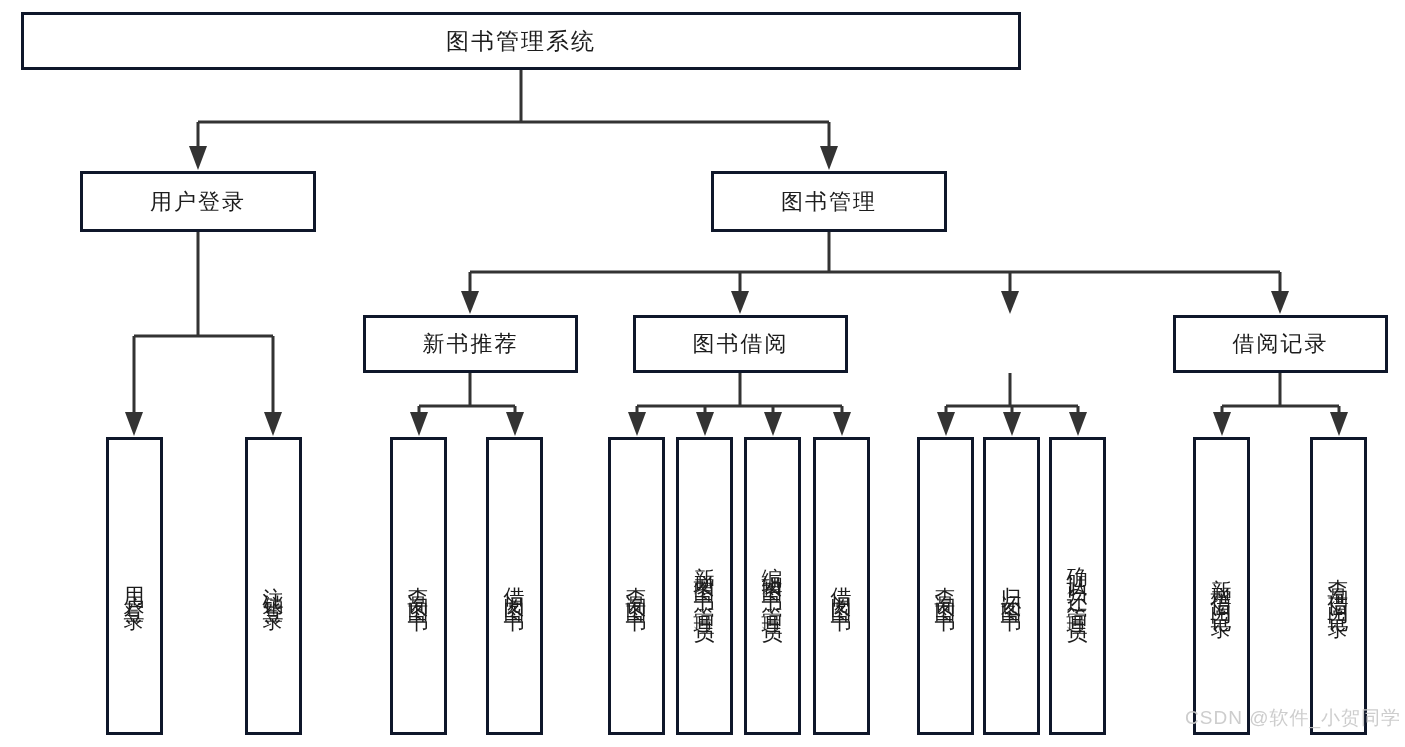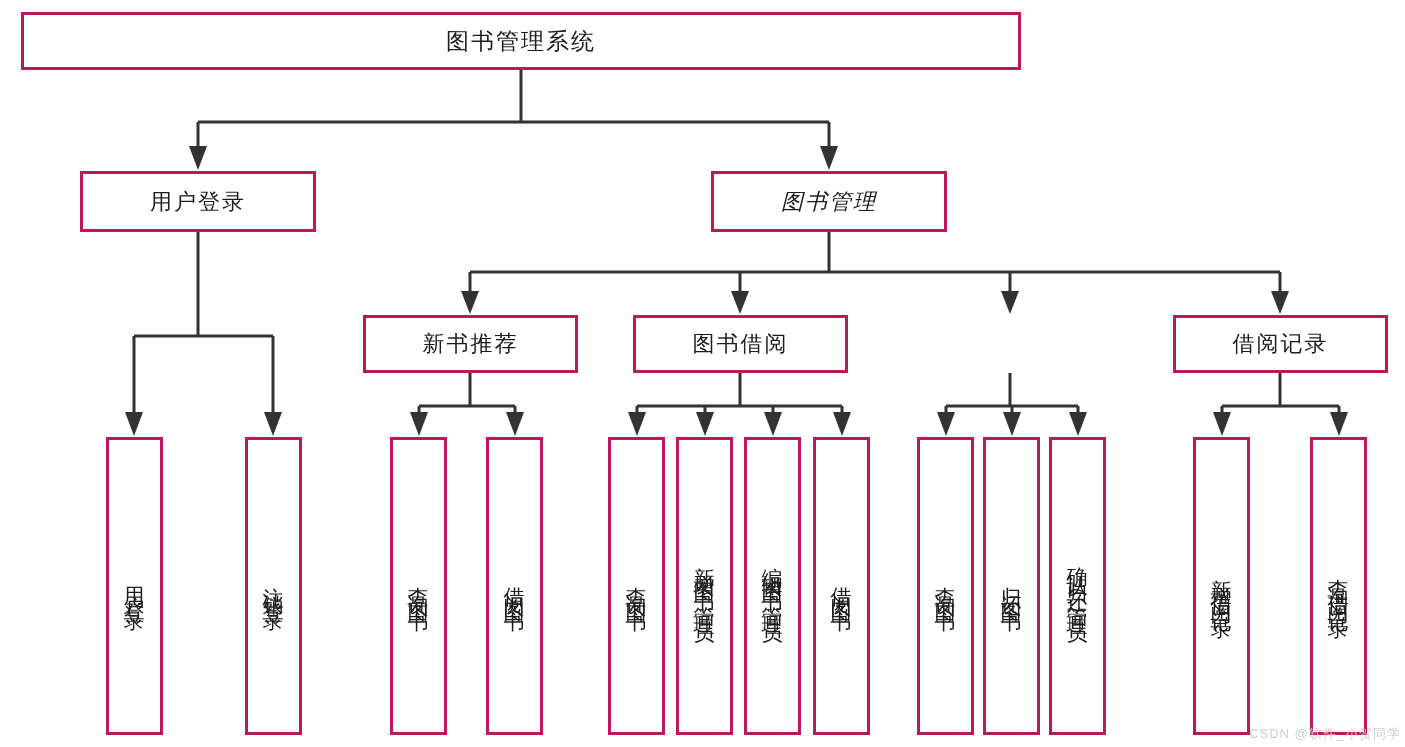--- a/index.html
+++ b/index.html
@@ -23,21 +23,21 @@
     fill: none;
   }
   .connectors polygon {
     fill: #333333;
     stroke: none;
   }
   .box {
     position: absolute;
     box-sizing: border-box;
     background: #ffffff;
-    border: 3px solid #be185d;
+    border: 3px solid #0f172a;
     display: flex;
     align-items: center;
     justify-content: center;
     text-align: center;
   }
   .hbox {
     font-size: 22px;
     letter-spacing: 2px;
     white-space: nowrap;
   }
@@ -53,22 +53,22 @@
     height: 298px;
     writing-mode: vertical-rl;
     text-orientation: mixed;
     font-size: 21px;
     letter-spacing: 8px;
     line-height: 1;
   }
   .watermark {
     position: absolute;
     right: 4px;
-    bottom: 4px;
-    font-size: 13px;
+    bottom: 16px;
+    font-size: 19px;
     letter-spacing: 1px;
     color: rgba(201, 201, 201, 0.92);
     white-space: nowrap;
     z-index: 10;
     margin-top: 11px;
   }
 </style>
 </head>
 <body>
 
@@ -113,21 +113,21 @@
     <g>
       <path d="M1280 373 V406 M1222 406 H1339 M1222 406 V416 M1339 406 V416"></path>
       <polygon points="1213,412 1231,412 1222,436"></polygon>
       <polygon points="1330,412 1348,412 1339,436"></polygon>
     </g>
   </svg>
 
   <div class="box hbox root">图书管理系统</div>
 
   <div class="box hbox lvl1" style="left:80px;">用户登录</div>
-  <div class="box hbox lvl1" style="left:711px;font-style:italic;">图书管理</div>
+  <div class="box hbox lvl1" style="left:711px;">图书管理</div>
 
   <div class="box hbox lvl2" style="left:633px;">图书借阅</div>
   <div class="box hbox lvl2" style="left:363px;">新书推荐</div>
   <div class="box hbox lvl2" style="left:1173px;">借阅记录</div>
 
   <div class="box leaf" style="left:106px;">用户登录</div>
   <div class="box leaf" style="left:245px;">注销登录</div>
 
   <div class="box leaf" style="left:390px;">查询图书</div>
   <div class="box leaf" style="left:486px;">借阅图书</div>

